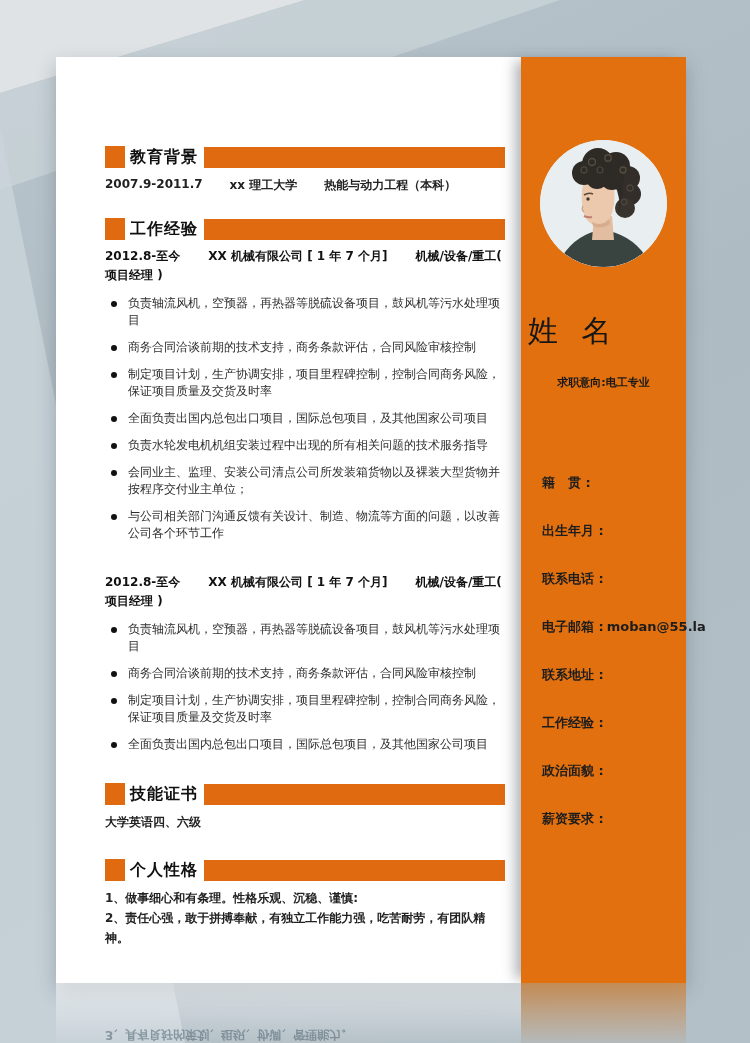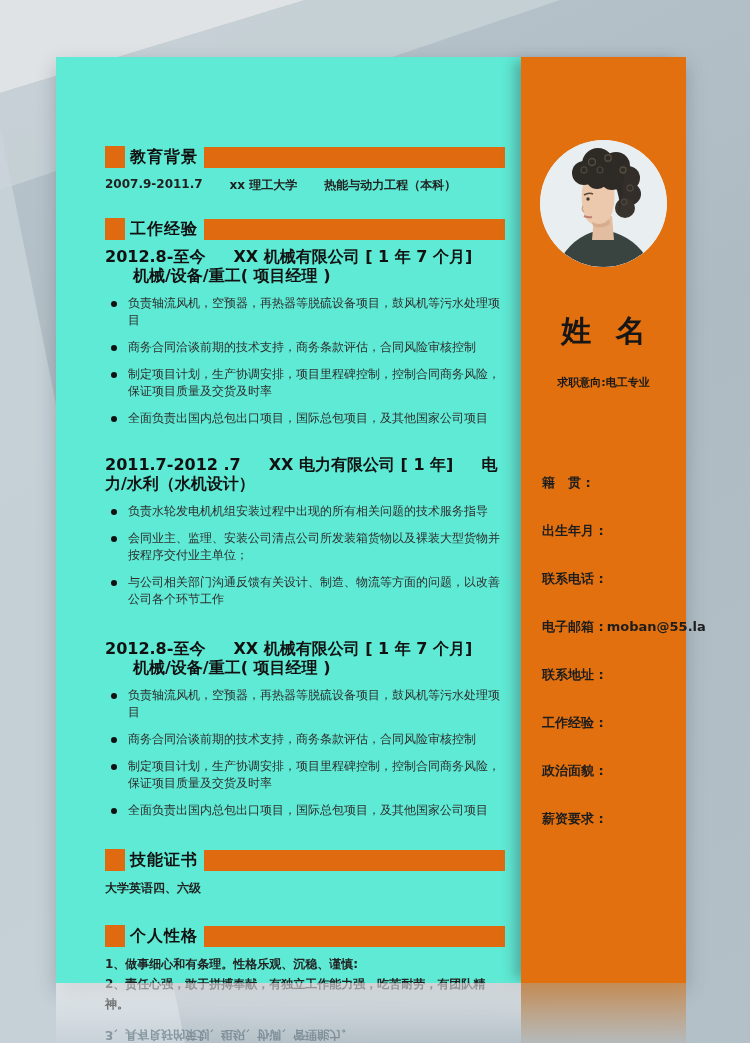--- a/index.html
+++ b/index.html
@@ -15,38 +15,38 @@
     background:linear-gradient(155deg,#b9c4cb 0%,#aebbc3 45%,#b4c0c7 100%);}
   .bg-tri-lightest{position:absolute;inset:0;background:#dfe3e6;
     clip-path:polygon(0 0,305px 0,0 93px);}
   .bg-tri-band{position:absolute;inset:0;background:#c9d3d8;opacity:.8;
     clip-path:polygon(305px 0,560px 0,0 190px,0 93px);}
   .bg-band-left{position:absolute;inset:0;background:#c9d3d9;opacity:.85;
     clip-path:polygon(0 127px,185px 1043px,0 1043px);}
 
   
   .paper{position:absolute;left:56px;top:57px;width:630px;height:926px;
-    background:#5eead4;box-shadow:0 8px 18px rgba(55,65,75,.30);}
+    background:#ffffff;box-shadow:0 8px 18px rgba(55,65,75,.30);}
 
   .content{position:absolute;left:49px;top:0;width:400px;color:#2b2b2b;}
 
   .sec-header{display:flex;align-items:center;height:22px;}
   .sec-sq{width:20px;height:22px;background:#e06a10;flex:0 0 auto;}
   .sec-title{font-size:16px;font-weight:700;color:#101010;white-space:nowrap;
     padding:0 6px 0 5px;letter-spacing:1px;}
   .sec-bar{flex:1;height:21px;background:#e06a10;}
 
   .edu-header{margin-top:89px;}
   .edu-row{margin-top:9px;font-size:12px;font-weight:700;color:#222;display:flex;}
   .edu-row span{white-space:nowrap;}
   .edu-row .g{margin-left:27px;}
 
   .work-header{margin-top:24px;}
 
-  .job-heading{font-size:16px;font-weight:700;color:#111;line-height:19px;margin-top:7px;}
+  .job-heading{font-size:12px;font-weight:700;color:#111;line-height:19px;margin-top:7px;}
   .job-heading .g{margin-left:28px;}
 
   ul.bullets{list-style:none;margin:4px 0 0 0;padding:0;font-size:12px;color:#2e2e2e;font-weight:400;}
   ul.bullets li{position:relative;padding-left:23px;line-height:17px;margin-top:10px;}
   ul.bullets li::before{content:"";position:absolute;left:6px;top:6px;width:6px;height:6px;
     border-radius:50%;background:#111;}
 
   .job2-heading{margin-top:28px;}
   .job3-heading{margin-top:31px;}
 
@@ -56,21 +56,21 @@
   .pers-header{margin-top:28px;}
   .pers-list{margin-top:7px;font-size:12px;font-weight:700;color:#222;}
   .pers-list div{line-height:20px;}
 
   
   .sidebar{position:absolute;left:465px;top:0;width:165px;height:926px;background:#e2700e;
     box-shadow:-10px 0 12px -4px rgba(60,70,80,.40);}
   .photo{width:127px;height:127px;border-radius:50%;overflow:hidden;margin:83px auto 0 auto;
     background:#e9eef1;}
   .photo svg{display:block;width:127px;height:127px;}
-  .sb-name{margin-top:44px;text-align:center;font-size:30px;font-weight:700;color:#161616;
+  .sb-name{margin-top:44px;font-size:30px;font-weight:400;color:#161616;
     letter-spacing:7px;padding-left:7px;}
   .sb-intent{margin-top:23px;text-align:center;font-size:11px;font-weight:700;color:#181818;}
   .sb-fields{margin-top:84px;}
   .sb-field{padding-left:21px;font-size:13px;font-weight:700;color:#1d1d1d;margin-bottom:30px;
     white-space:nowrap;}
   .sb-field .val{margin-left:3px;}
 
   
   .refl-paper{position:absolute;left:56px;top:983px;width:465px;height:60px;
     background:linear-gradient(to bottom,rgba(255,255,255,.55),rgba(255,255,255,.04));}
@@ -113,23 +113,20 @@
       <div class="job-heading">
         <span>2012.8-至今</span><span class="g">XX 机械有限公司 [ 1 年 7 个月]</span><span class="g">机械/设备/重工( 项目经理 )</span>
       </div>
       <ul class="bullets">
         <li>负责轴流风机，空预器，再热器等脱硫设备项目，鼓风机等污水处理项目</li>
         <li>商务合同洽谈前期的技术支持，商务条款评估，合同风险审核控制</li>
         <li>制定项目计划，生产协调安排，项目里程碑控制，控制合同商务风险，保证项目质量及交货及时率</li>
         <li>全面负责出国内总包出口项目，国际总包项目，及其他国家公司项目</li>
       </ul>
 
-      <div class="job-heading job2-heading">
-        <span>2011.7-2012 .7</span><span class="g">XX 电力有限公司 [ 1 年]</span><span class="g">电力/水利（水机设计）</span>
-      </div>
       <ul class="bullets">
         <li>负责水轮发电机机组安装过程中出现的所有相关问题的技术服务指导</li>
         <li>会同业主、监理、安装公司清点公司所发装箱货物以及裸装大型货物并按程序交付业主单位；</li>
         <li>与公司相关部门沟通反馈有关设计、制造、物流等方面的问题，以改善公司各个环节工作</li>
       </ul>
 
       <div class="job-heading job3-heading">
         <span>2012.8-至今</span><span class="g">XX 机械有限公司 [ 1 年 7 个月]</span><span class="g">机械/设备/重工( 项目经理 )</span>
       </div>
       <ul class="bullets">

